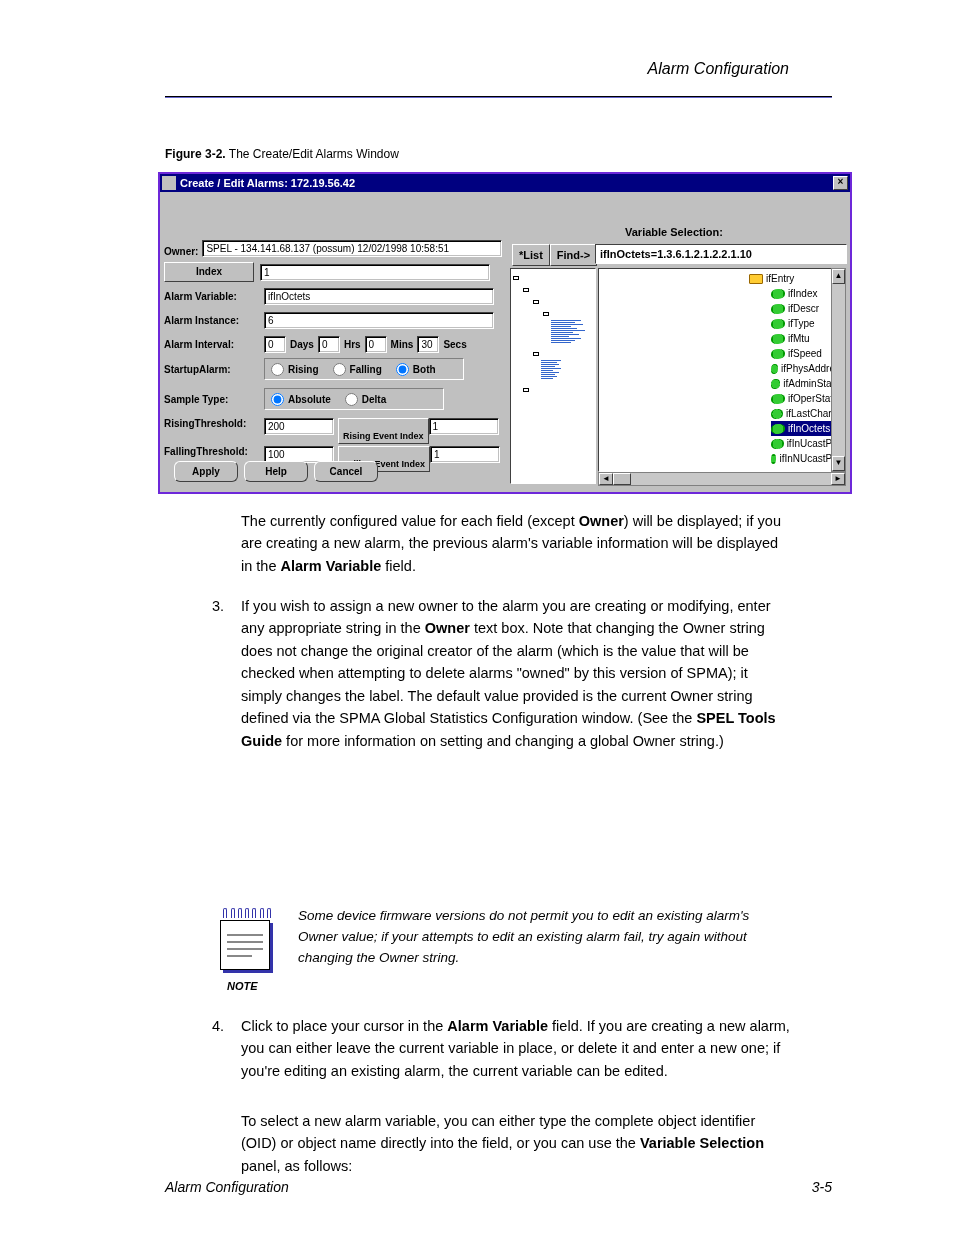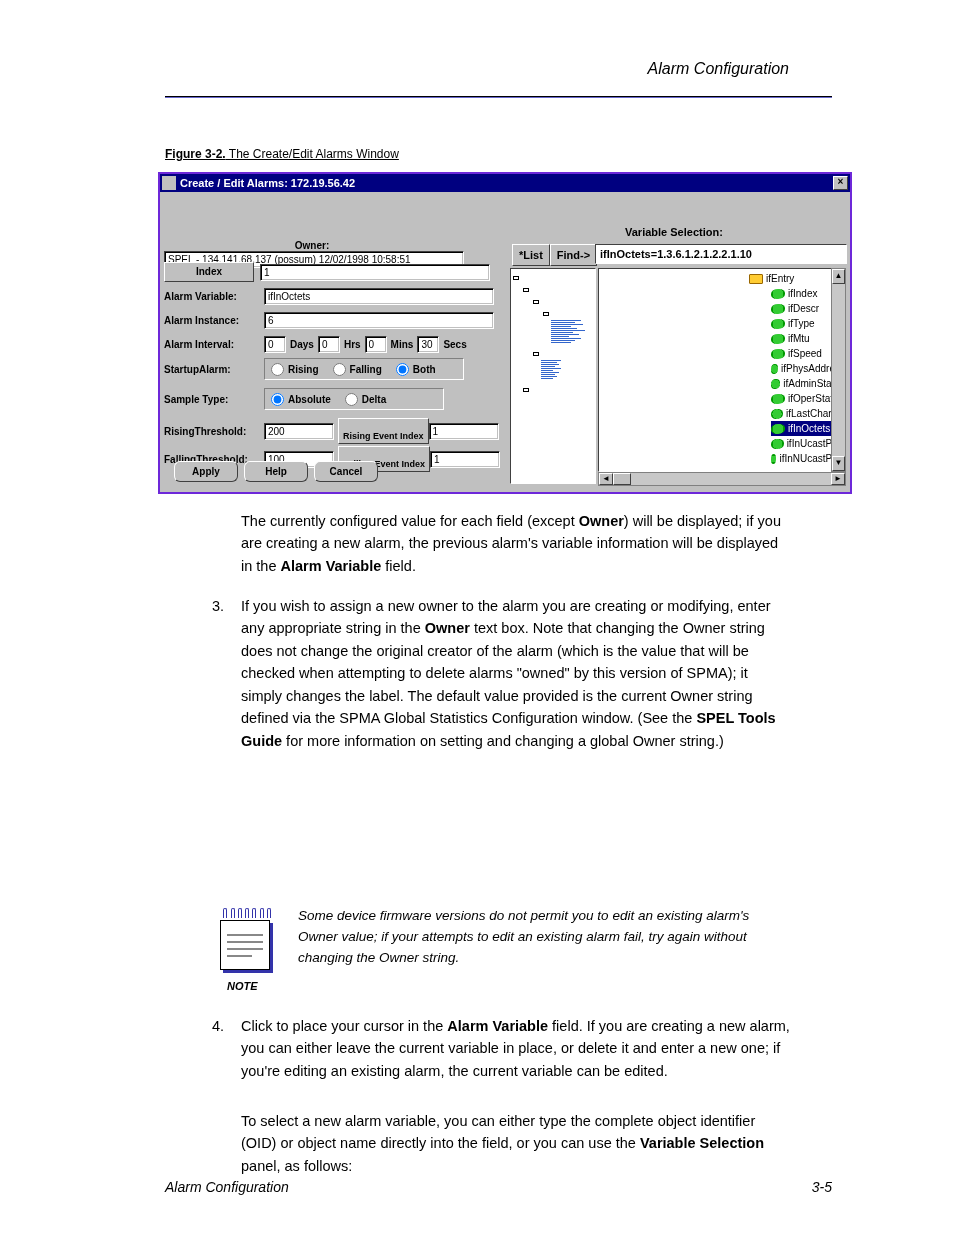--- a/index.html
+++ b/index.html
@@ -25,21 +25,20 @@
     left: 165px;
     right: 122px;
     height: 2px;
     background: linear-gradient(#000 0 1px, #6666cc 1px 2px);
   }
   .figure-label {
     position: absolute;
     top: 147px;
     left: 165px;
     font-size: 12px;
-    text-decoration: underline;
   }
   .figure-label .bold { font-weight: bold; }
   .win {
     position: absolute;
     top: 172px;
     left: 158px;
     width: 694px;
     height: 322px;
     border: 2px solid #6d28d9;
     background: #c0c0c0;
@@ -90,21 +89,21 @@
     height:12px;
   }
   .sysbox .val {
     background:#c0c0c0; font-size:10px; padding:1px 2px;
     border:1px solid #808080; height:14px;
     min-width:80px;
   }
   .sysbox + .sysbox { margin-left:0; }
   .owner-row {
     position:absolute; top:48px; left:4px;
-    display:flex; align-items:center;flex-direction:column;
+    display:flex; align-items:flex-end;
   }
   .owner-row .lbl { font-weight:bold; font-size:10px; margin-right:4px; }
   .sunken {
     background:#fff;
     border:1px solid #404040;
     border-right-color:#fff;
     border-bottom-color:#fff;
     box-shadow: inset 1px 1px 0 #000, inset -1px -1px 0 #c0c0c0;
     padding:1px 3px;
     font-size:10px;
@@ -169,21 +168,21 @@
     border:1px solid #808080;
     border-right-color:#fff;
     border-bottom-color:#fff;
     padding:2px 6px;
     display:flex; align-items:center;
     font-size:10px; font-weight:bold;
     height:22px;
   }
   .radio-box label { display:flex; align-items:center; margin-right:14px; cursor:pointer; }
   .radio-box input { margin-right:4px; }
-  .thresh-row { display:flex; align-items:center; margin-bottom:2px; }
+  .thresh-row { display:flex; align-items:flex-start; margin-bottom:2px; }
   .thresh-row .lbl { width:100px; font-weight:bold; font-size:10px; }
   .thresh-row .sunken { width:70px; }
   .ev-btn {
     background:#c0c0c0;
     border:1px solid #fff;
     border-right-color:#404040;
     border-bottom-color:#404040;
     font-size:9px; font-weight:bold;
     padding:12px 4px; margin-left:4px;
     cursor:pointer;

